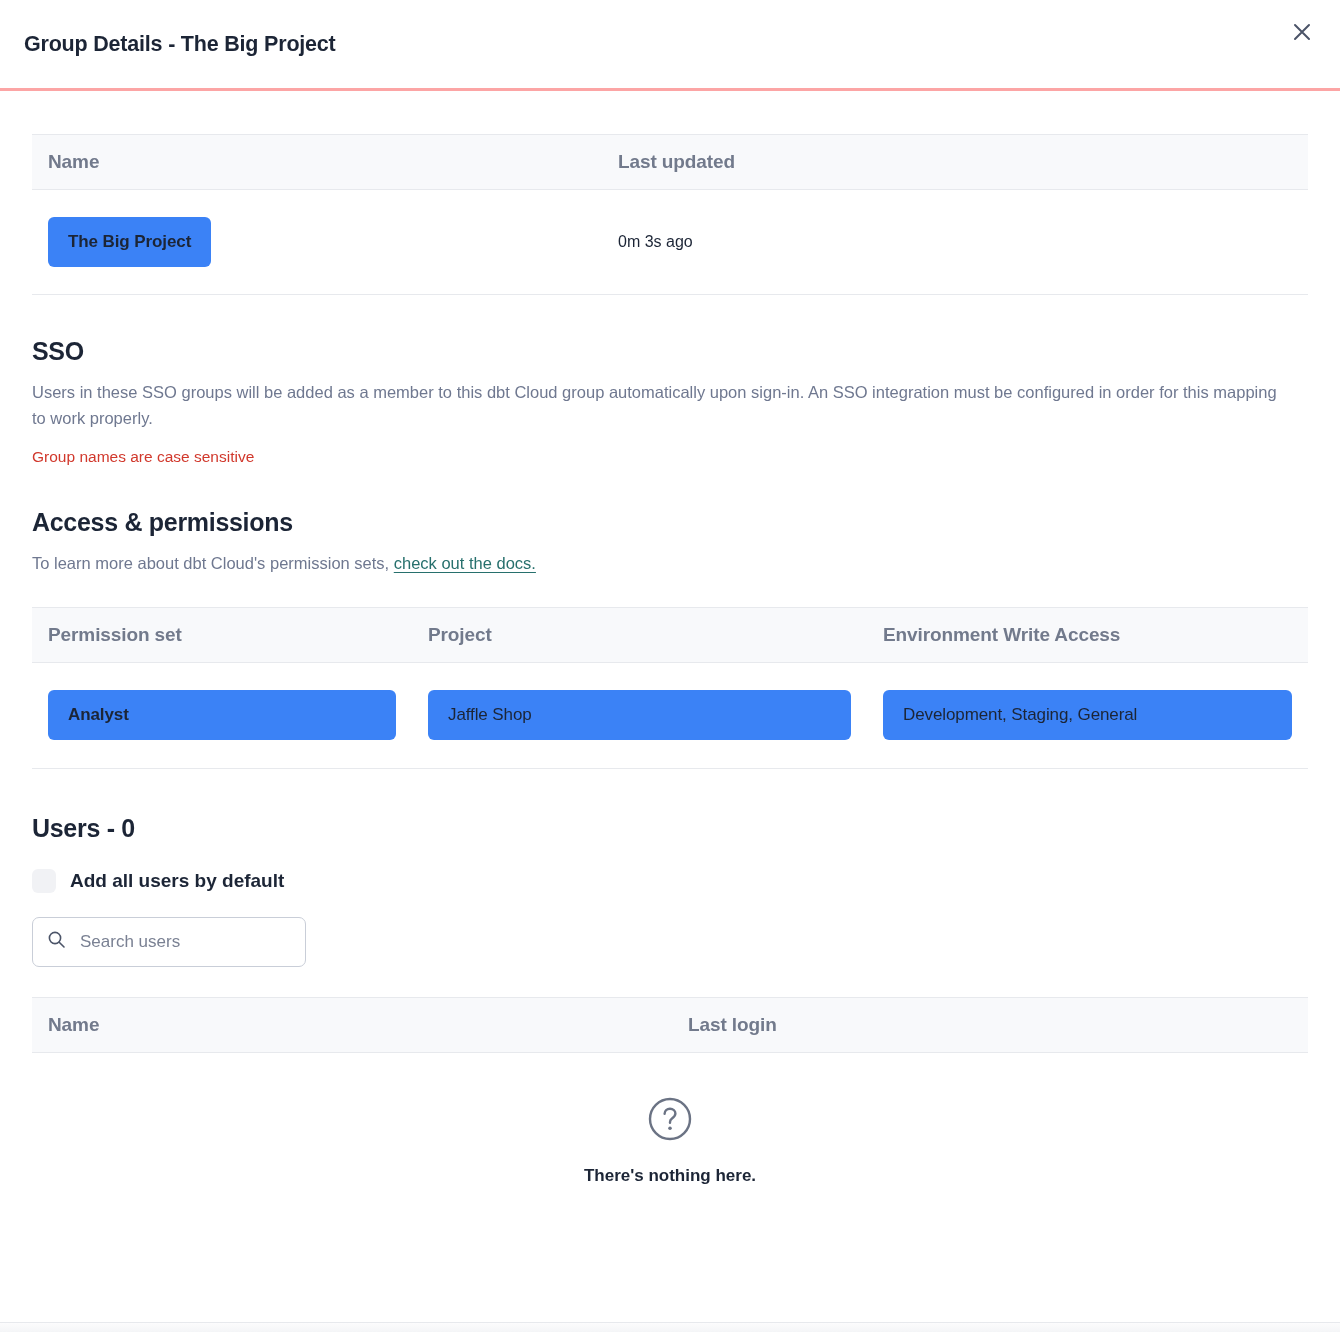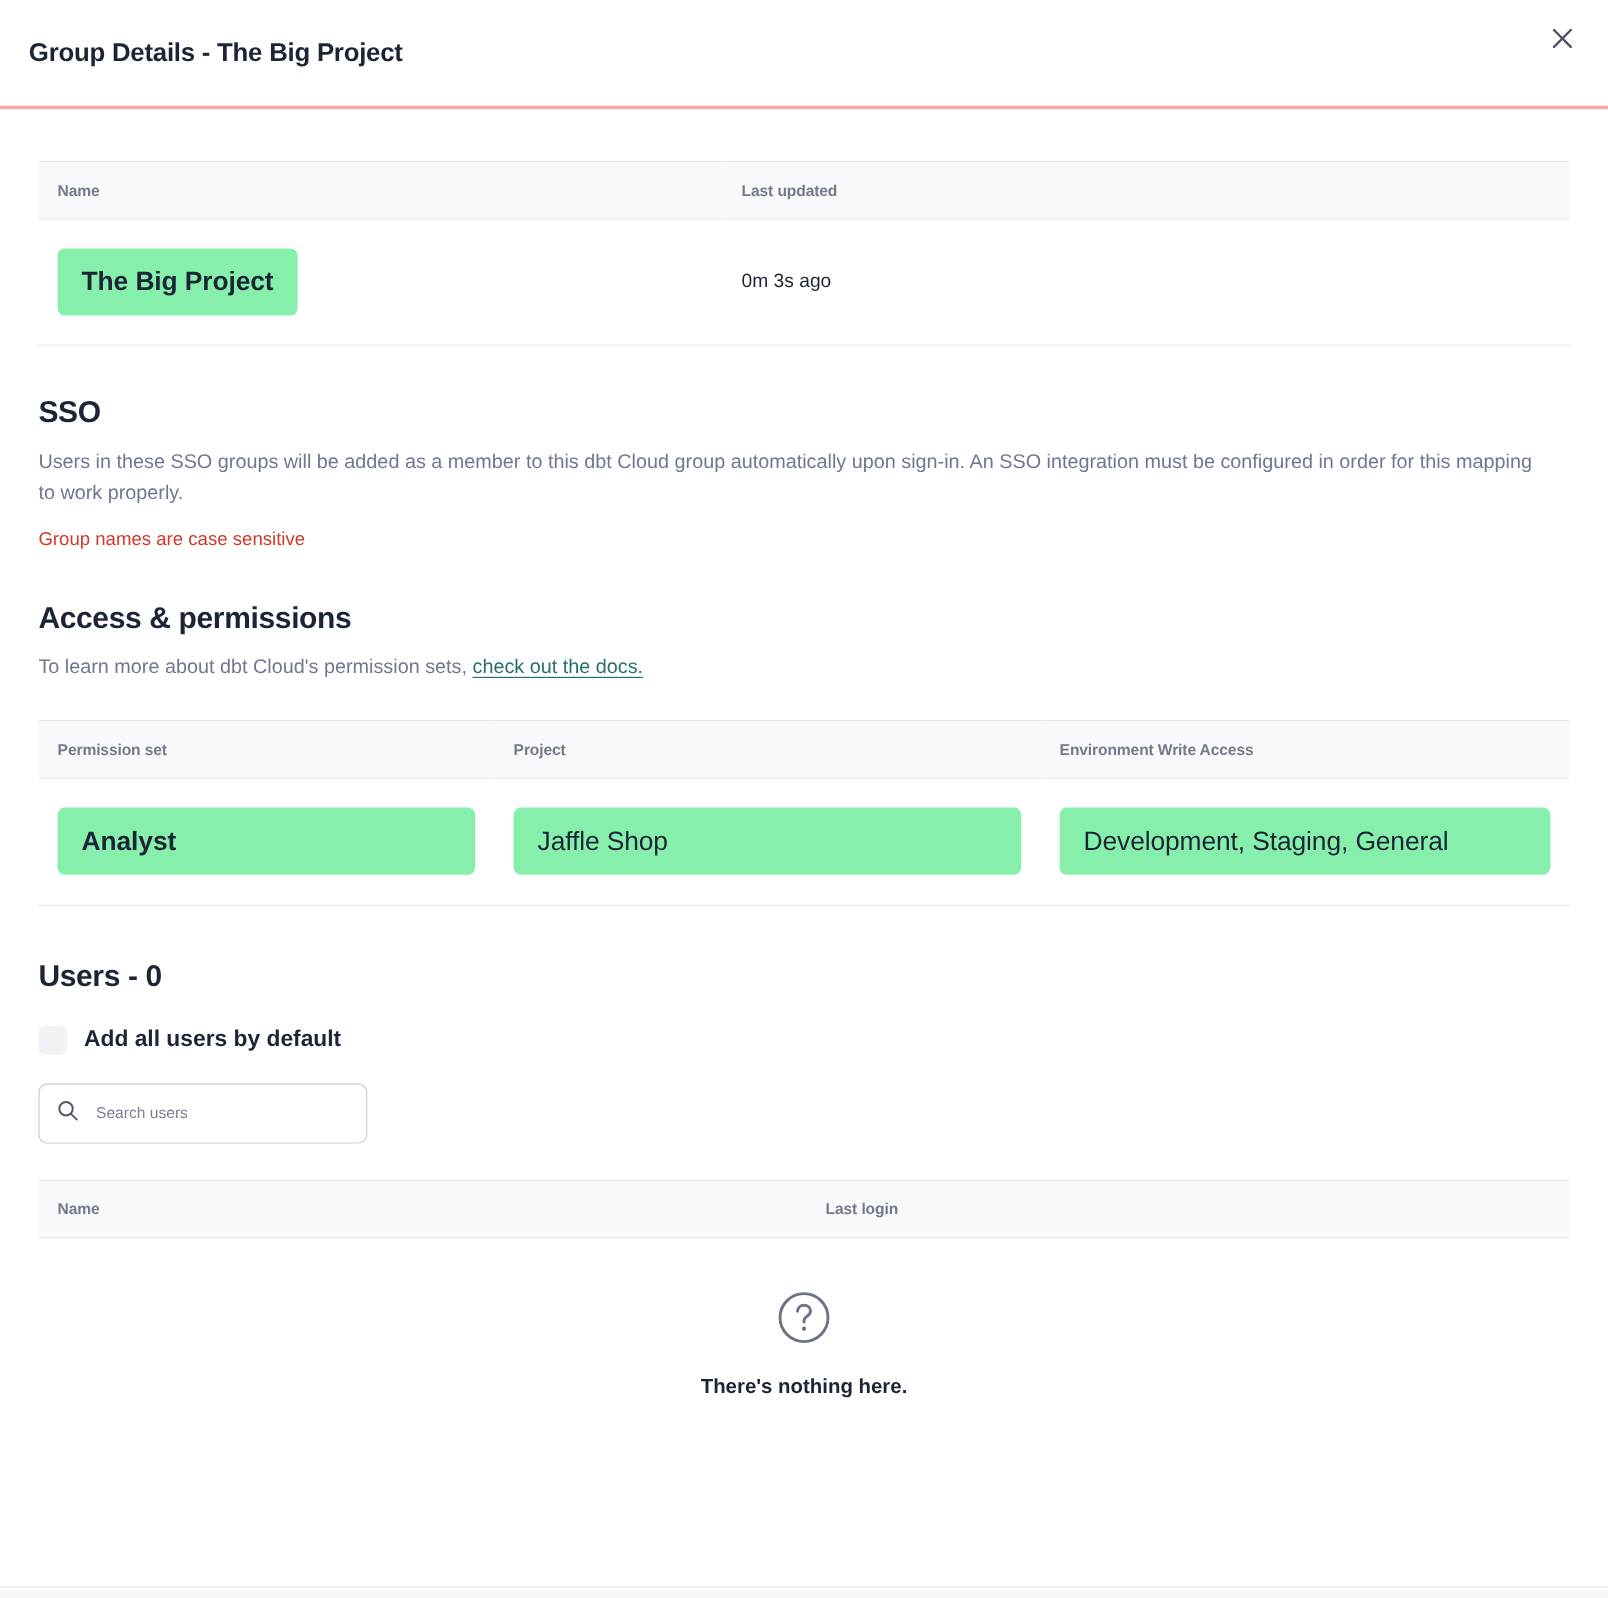--- a/index.html
+++ b/index.html
@@ -59,44 +59,44 @@
     width: 100%;
     border-collapse: collapse;
   }
   .tbl thead tr {
     background: #f8f9fb;
     border-top: 1px solid #e7e9ed;
     border-bottom: 1px solid #e7e9ed;
   }
   .tbl th {
     text-align: left;
-    font-size: 13px;
+    font-size: 19px;
     font-weight: 700;
     color: #727a8c;
     padding: 16px 16px;
     letter-spacing: -0.1px;
   }
   .tbl td {
     padding: 14px 16px;
     font-size: 16px;
     vertical-align: middle;
   }
   .tbl tbody tr {
     border-bottom: 1px solid #e7e9ed;
   }
 
   .group-table { margin-top: 43px; }
   .group-table td { height: 105px; }
 
   .pill {
     display: inline-block;
-    background: #86efac;
+    background: #3b82f6;
     border-radius: 6px;
     padding: 15px 20px;
-    font-size: 22px;
+    font-size: 17px;
     font-weight: 700;
     color: #1c2536;
     letter-spacing: -0.1px;
   }
   .pill.regular { font-weight: 400; }
   .plain-cell {
     font-size: 16.5px;
     color: #1c2536;
     font-weight: 400;
   }
@@ -184,21 +184,21 @@
     border-radius: 7px;
     display: flex;
     align-items: center;
     padding: 0 14px;
     gap: 12px;
     background: #fff;
   }
   .search-wrap input {
     border: none;
     outline: none;
-    font-size: 13px;
+    font-size: 17px;
     font-family: "Liberation Sans", sans-serif;
     color: #1c2536;
     background: transparent;
     width: 100%;
   }
   .search-wrap input::placeholder { color: #7a8193; }
 
   .users-table { margin-top: 30px; }
   .users-table th:nth-child(1) { width: 640px; }
 

